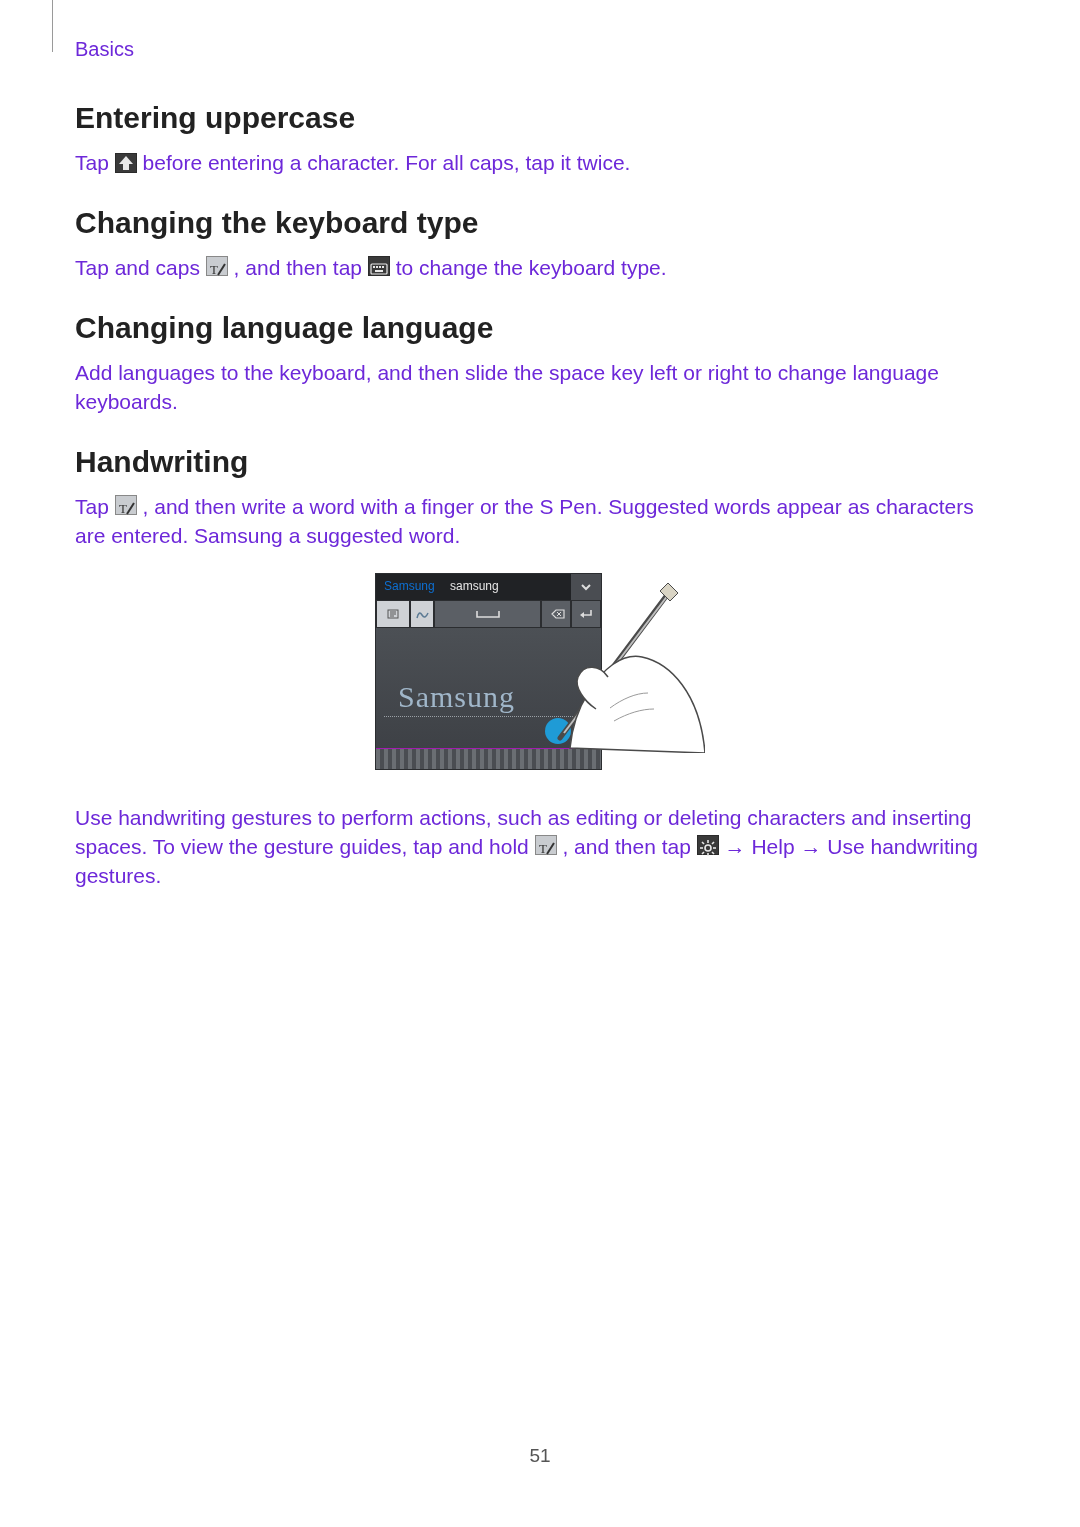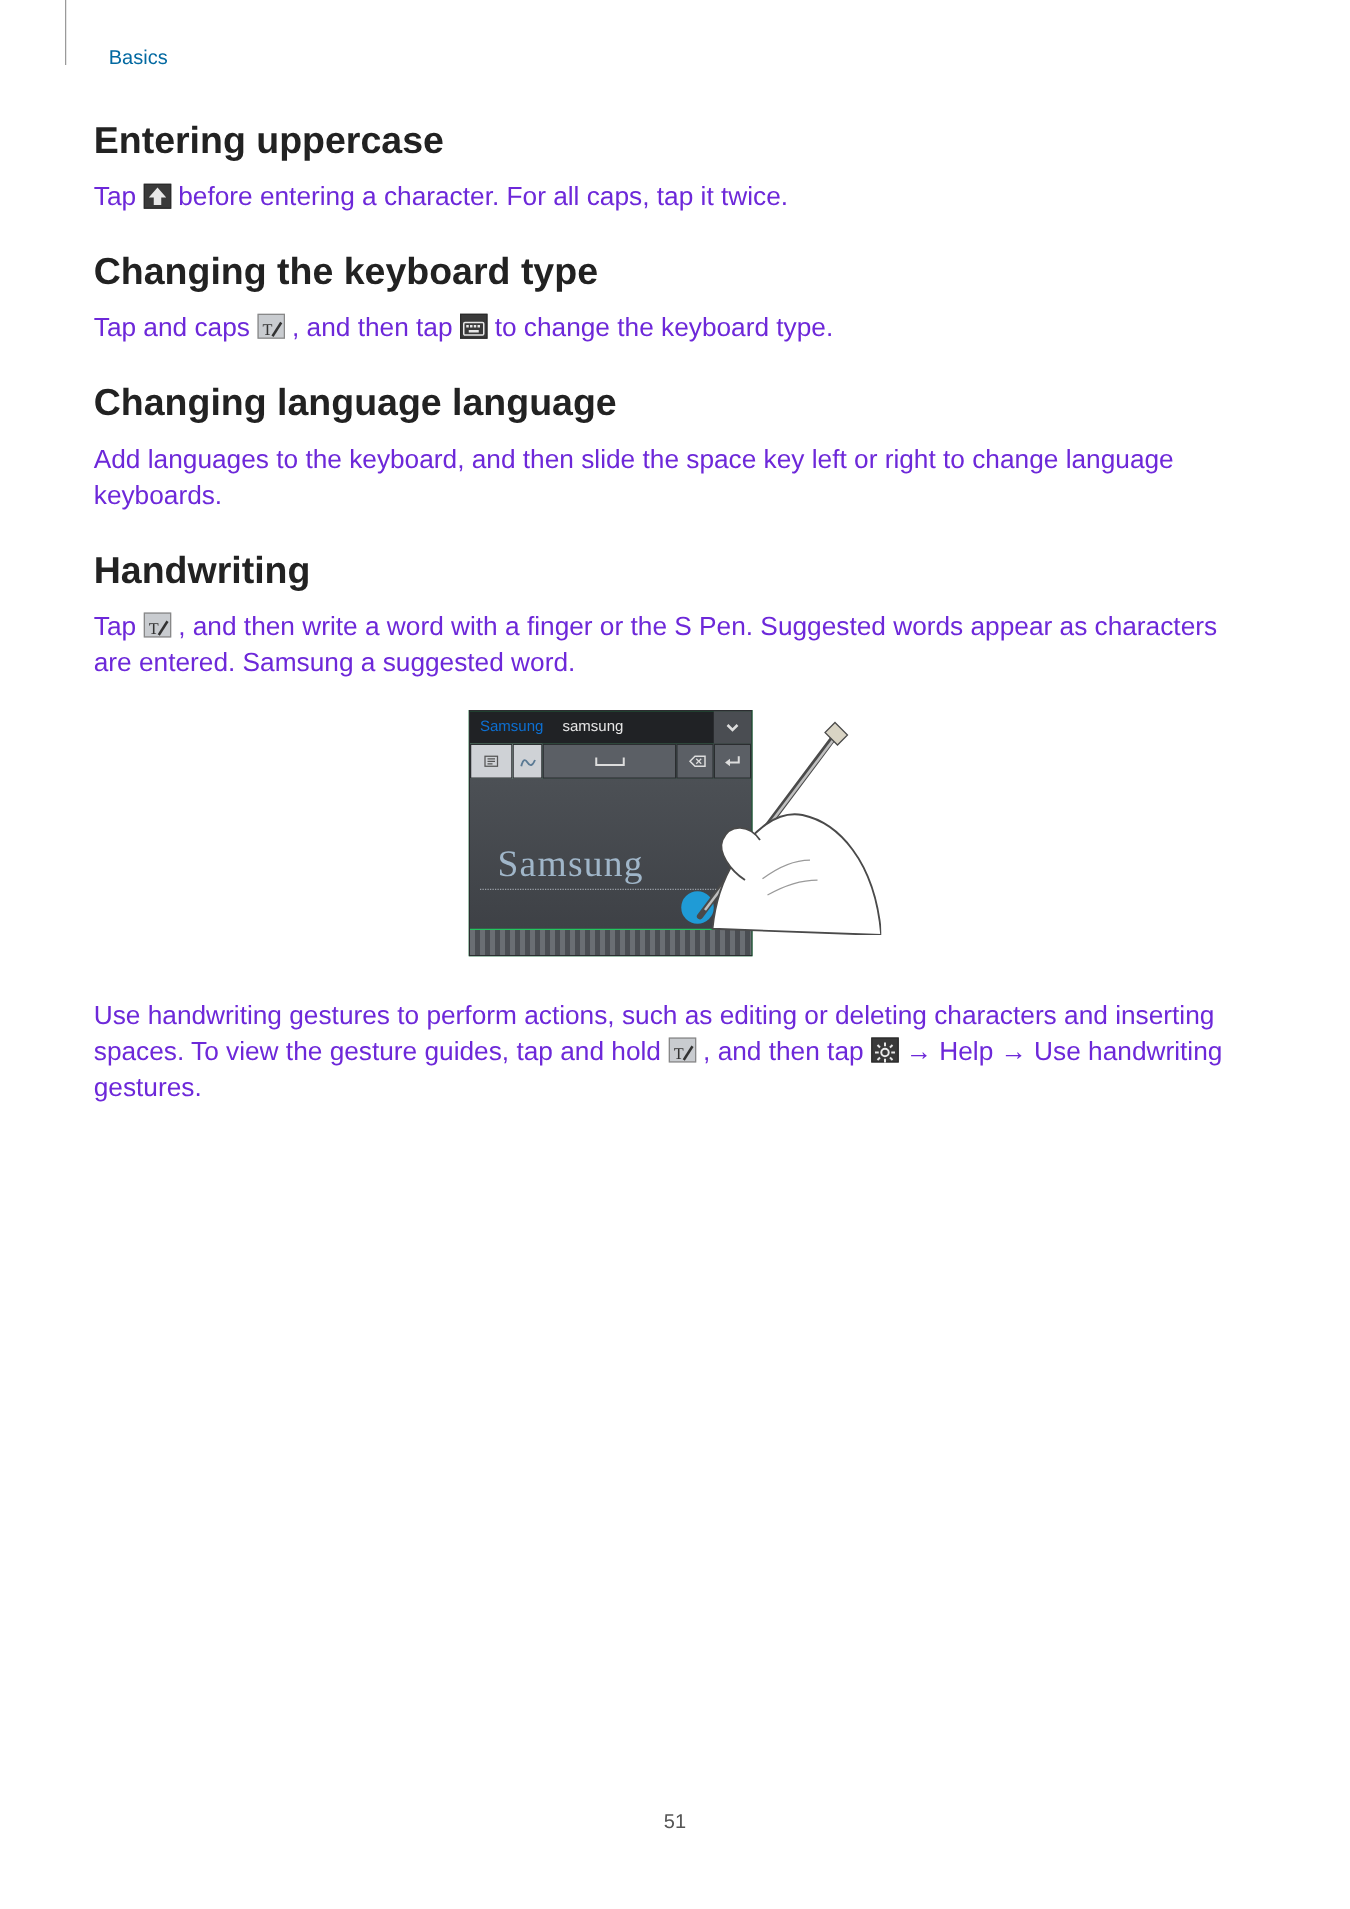--- a/index.html
+++ b/index.html
@@ -21,44 +21,44 @@
   }
   .margin-rule {
     position: absolute;
     left: 52px;
     top: 0;
     width: 0;
     height: 52px;
     border-left: 1px solid #9a9a9a;
   }
   .section-label {
-    font-size: 16px;
-    color: #0369a1;
-    margin: 8px 0 40px 12px;
+    font-size: 20px;
+    color: #6d28d9;
+    margin: 8px 0 40px 0;
   }
   h3.subhead {
     font-size: 30px;
     font-weight: 700;
     margin: 28px 0 14px 0;
     color: #222;
   }
   p.body {
     font-size: 21px;
     line-height: 1.38;
     margin: 0 0 22px 0;
     color: #6d28d9;
   }
   .bold { font-weight: 400; }
   .page-number {
     position: absolute;
     bottom: 60px;
     left: 0;
     right: 0;
     text-align: center;
-    font-size: 16px;
+    font-size: 19px;
     color: #555;
   }
 
   .inline-icon {
     display: inline-block;
     width: 22px;
     height: 20px;
     vertical-align: -3px;
     background: #3a3a3a;
     border: 1px solid #2b2b2b;
@@ -88,21 +88,21 @@
   .illustration {
     width: 330px;
     height: 205px;
     margin: 10px auto 26px auto;
     position: relative;
   }
   .kbd-frame {
     position: absolute;
     left: 0; top: 0;
     width: 225px; height: 195px;
-    background: #22c55e;
+    background: #a21caf;
     border: 1px solid #2b2d30;
   }
   .sug-bar {
     position: absolute;
     left: 0; top: 0;
     width: 225px; height: 26px;
     background: #202225;
   }
   .sug1 { position:absolute; left:8px; top:5px; font-size:12px; color:#0d6fd1; }
   .sug2 { position:absolute; left:74px; top:5px; font-size:12px; color:#e6e6e6; }

